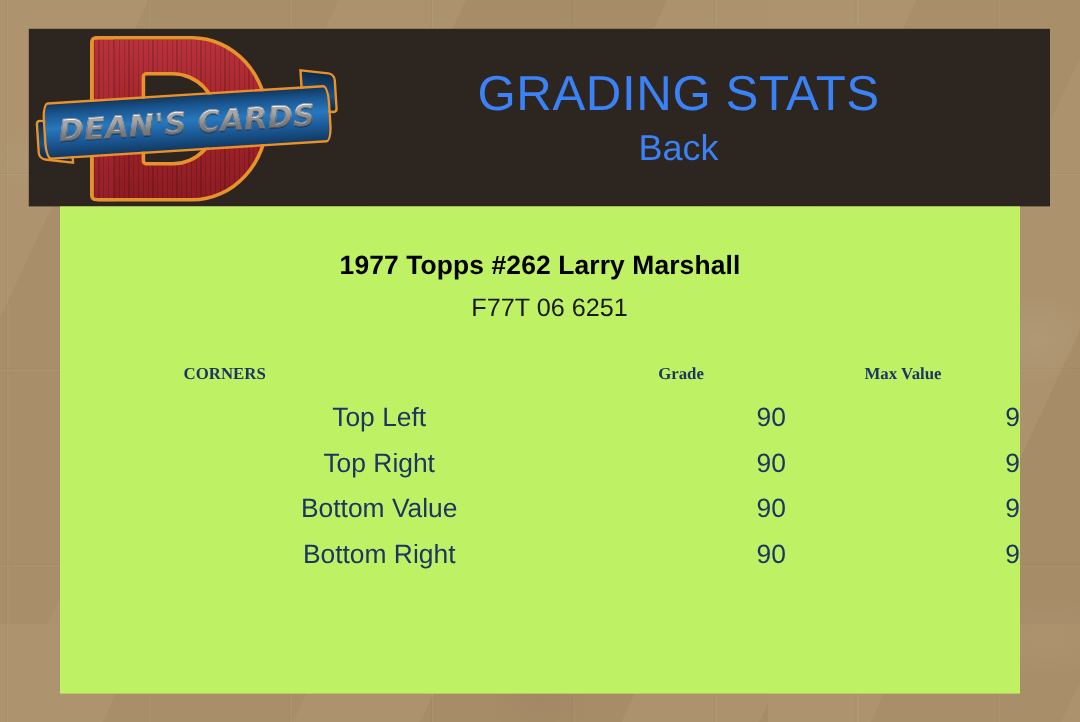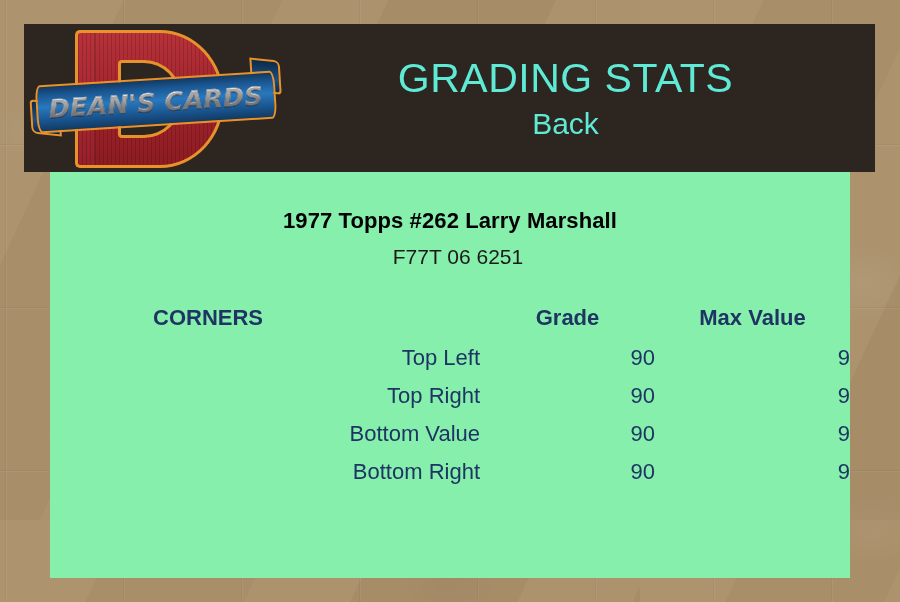--- a/index.html
+++ b/index.html
@@ -165,21 +165,21 @@
     background-clip: text;
     color: transparent;
     -webkit-text-stroke: 0.6px rgba(30,40,60,0.55);
     text-shadow: 0 1px 0 rgba(0,0,0,0.35);
   }
 
   
   .header-title-wrap {
     flex: 1;
     text-align: center;
-    color: #5eead4;
+    color: #3b82f6;
     padding-right: 30px;
   }
   .header-title {
     font-size: 41px;
     line-height: 48px;
     font-weight: normal;
     letter-spacing: 0.5px;
   }
   .header-subtitle {
     font-size: 30px;
@@ -188,21 +188,21 @@
     margin-top: 3px;
   }
 
   
   .panel {
     position: absolute;
     left: 50px;
     top: 172px;
     width: 800px;
     height: 406px;
-    background: #86efac;
+    background: #bef264;
     padding-top: 36px;
   }
 
   .card-title {
     text-align: center;
     font-size: 22px;
     font-weight: bold;
     color: #000000;
     letter-spacing: 0.1px;
   }
@@ -216,37 +216,38 @@
   }
 
   
   .stats-table {
     margin-top: 36px;
     width: 100%;
     border-collapse: collapse;
     color: #1e3563;
   }
   .stats-table th {
-    font-size: 22px;
+    font-size: 14px;
     font-weight: bold;
     padding: 0 0 8px 0;
     text-align: center;
+    font-family: Liberation Serif, serif;
   }
   .stats-table th.col-section {
     text-align: left;
     padding-left: 103px;
   }
   .stats-table td {
     font-size: 22px;
     font-weight: normal;
     padding: 6px 0;
     text-align: right;
   }
   .stats-table td.col-label {
-    text-align: right;
+    text-align: center;
     padding-left: 102px;
   }
   .col-w-section { width: 430px; }
   .col-w-value   { width: 175px; }
   .col-w-max     { width: 195px; }
 </style>
 </head>
 <body>
 
 <div class="bg-texture"></div>

